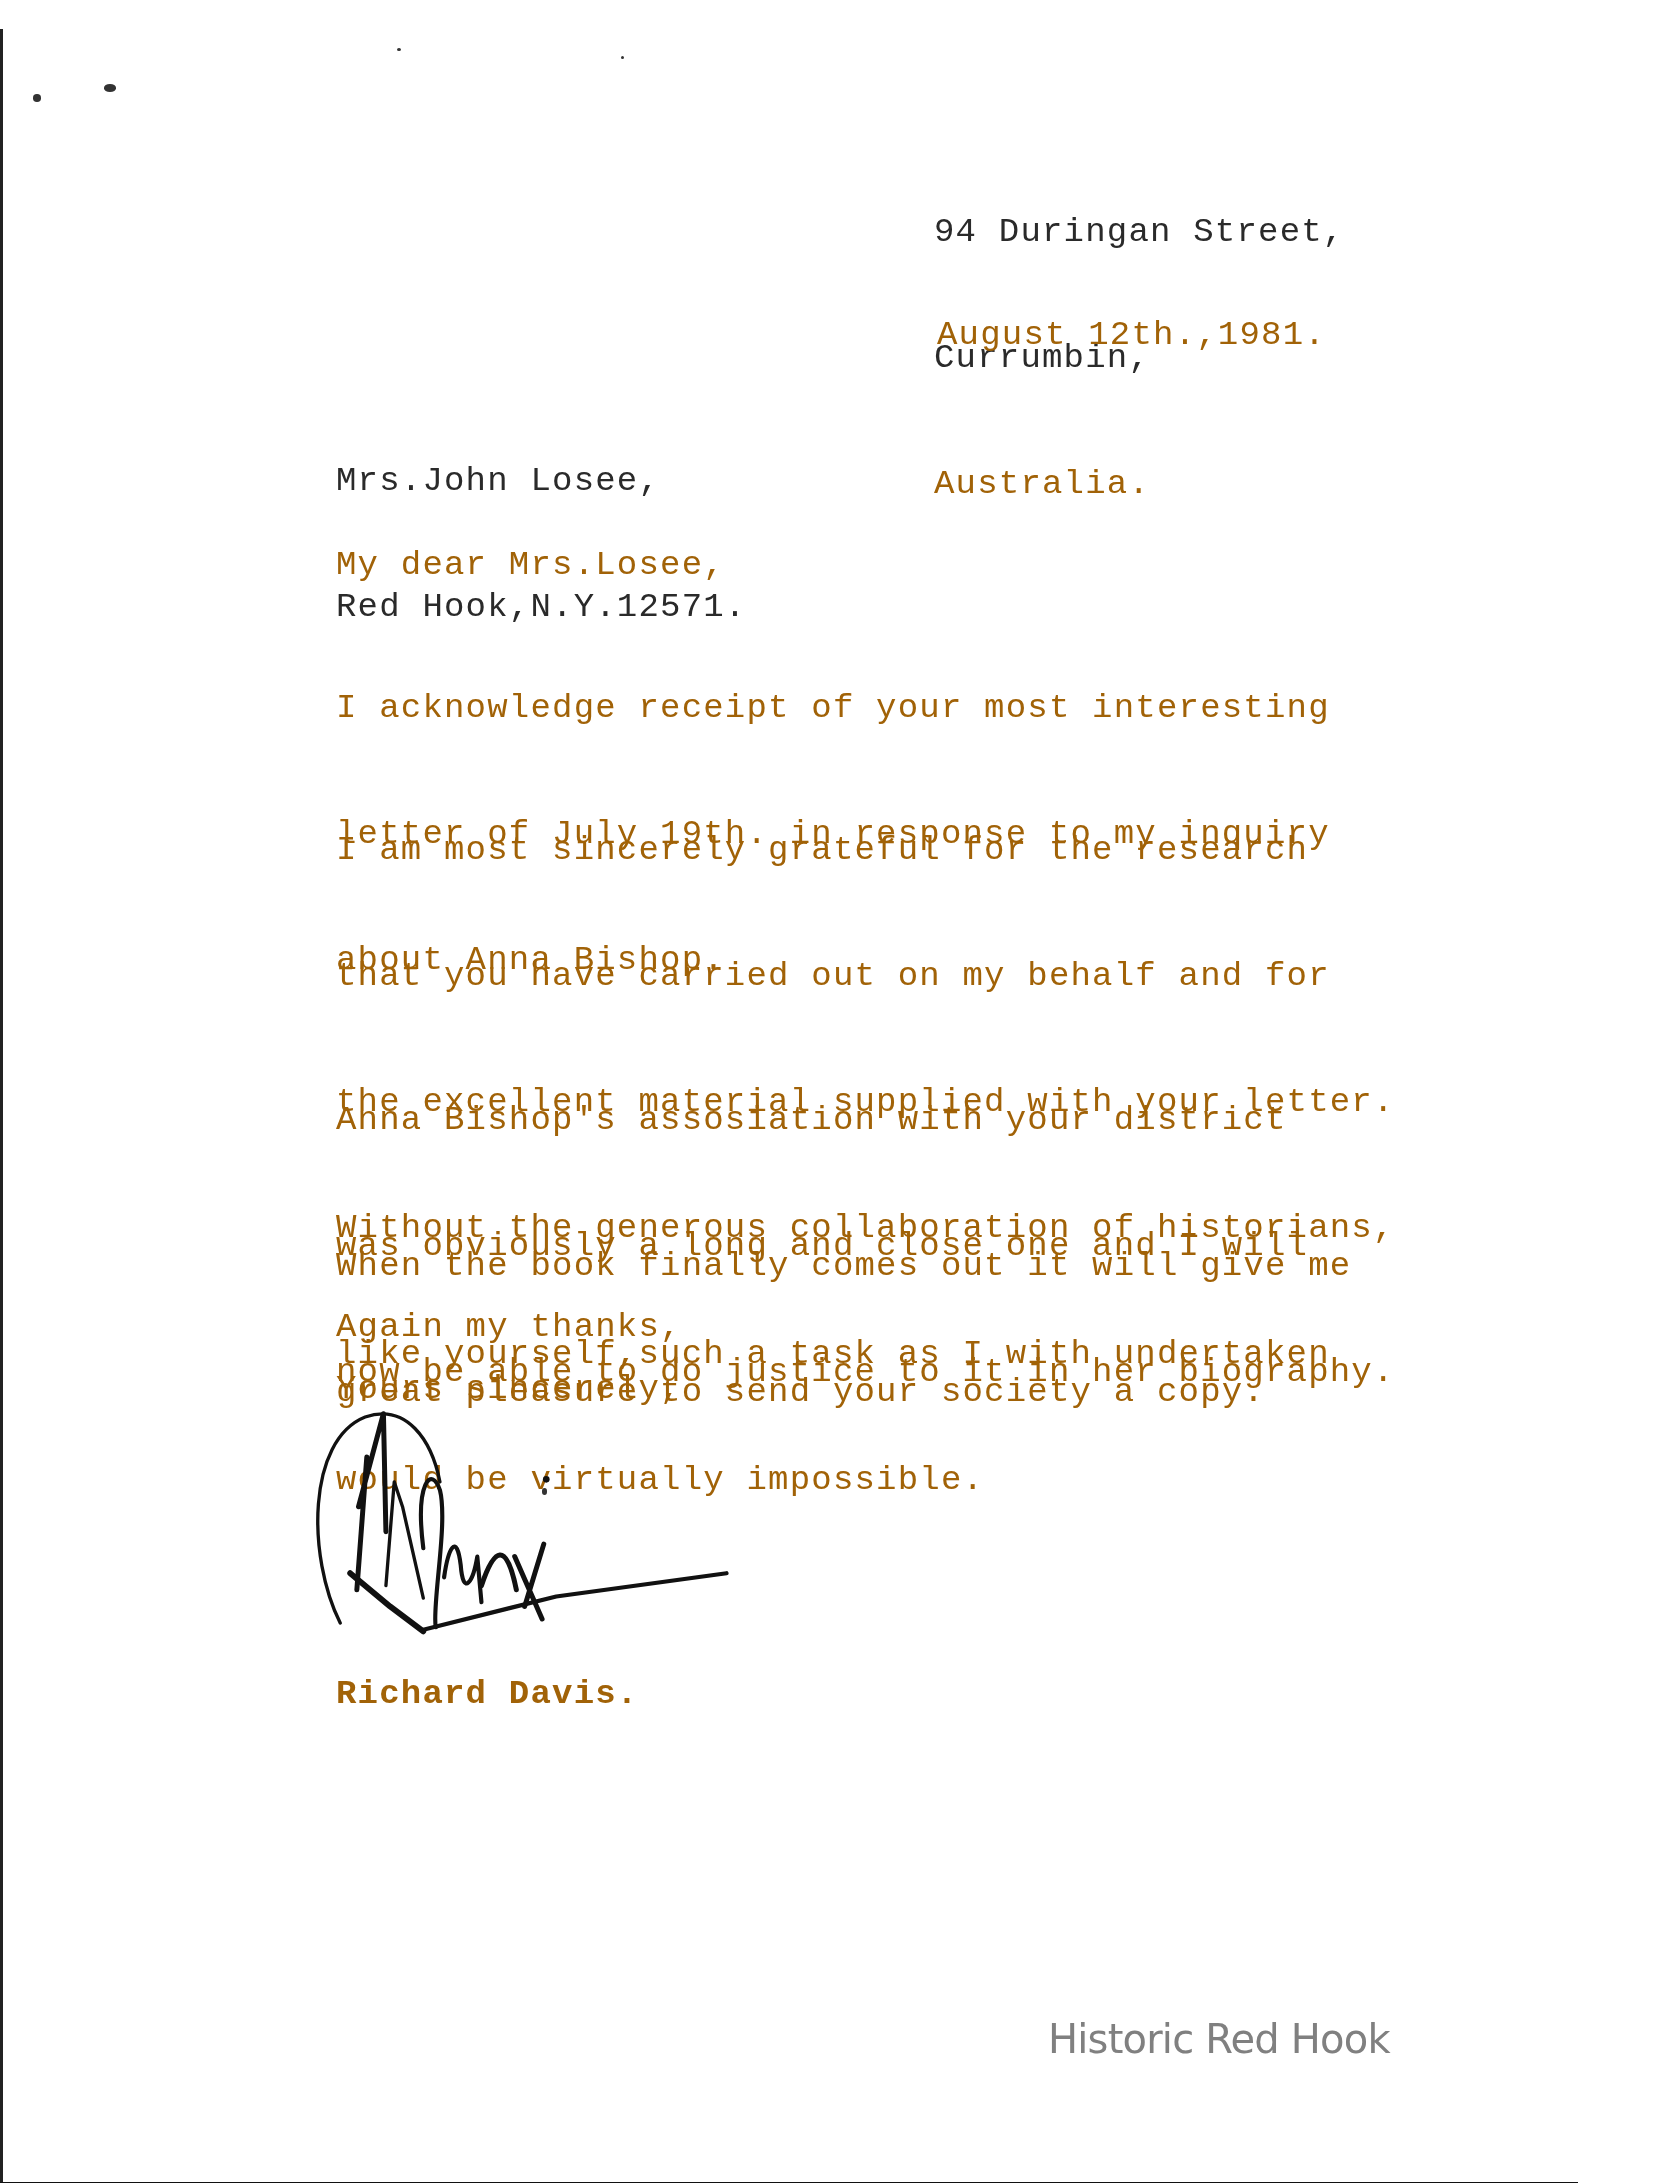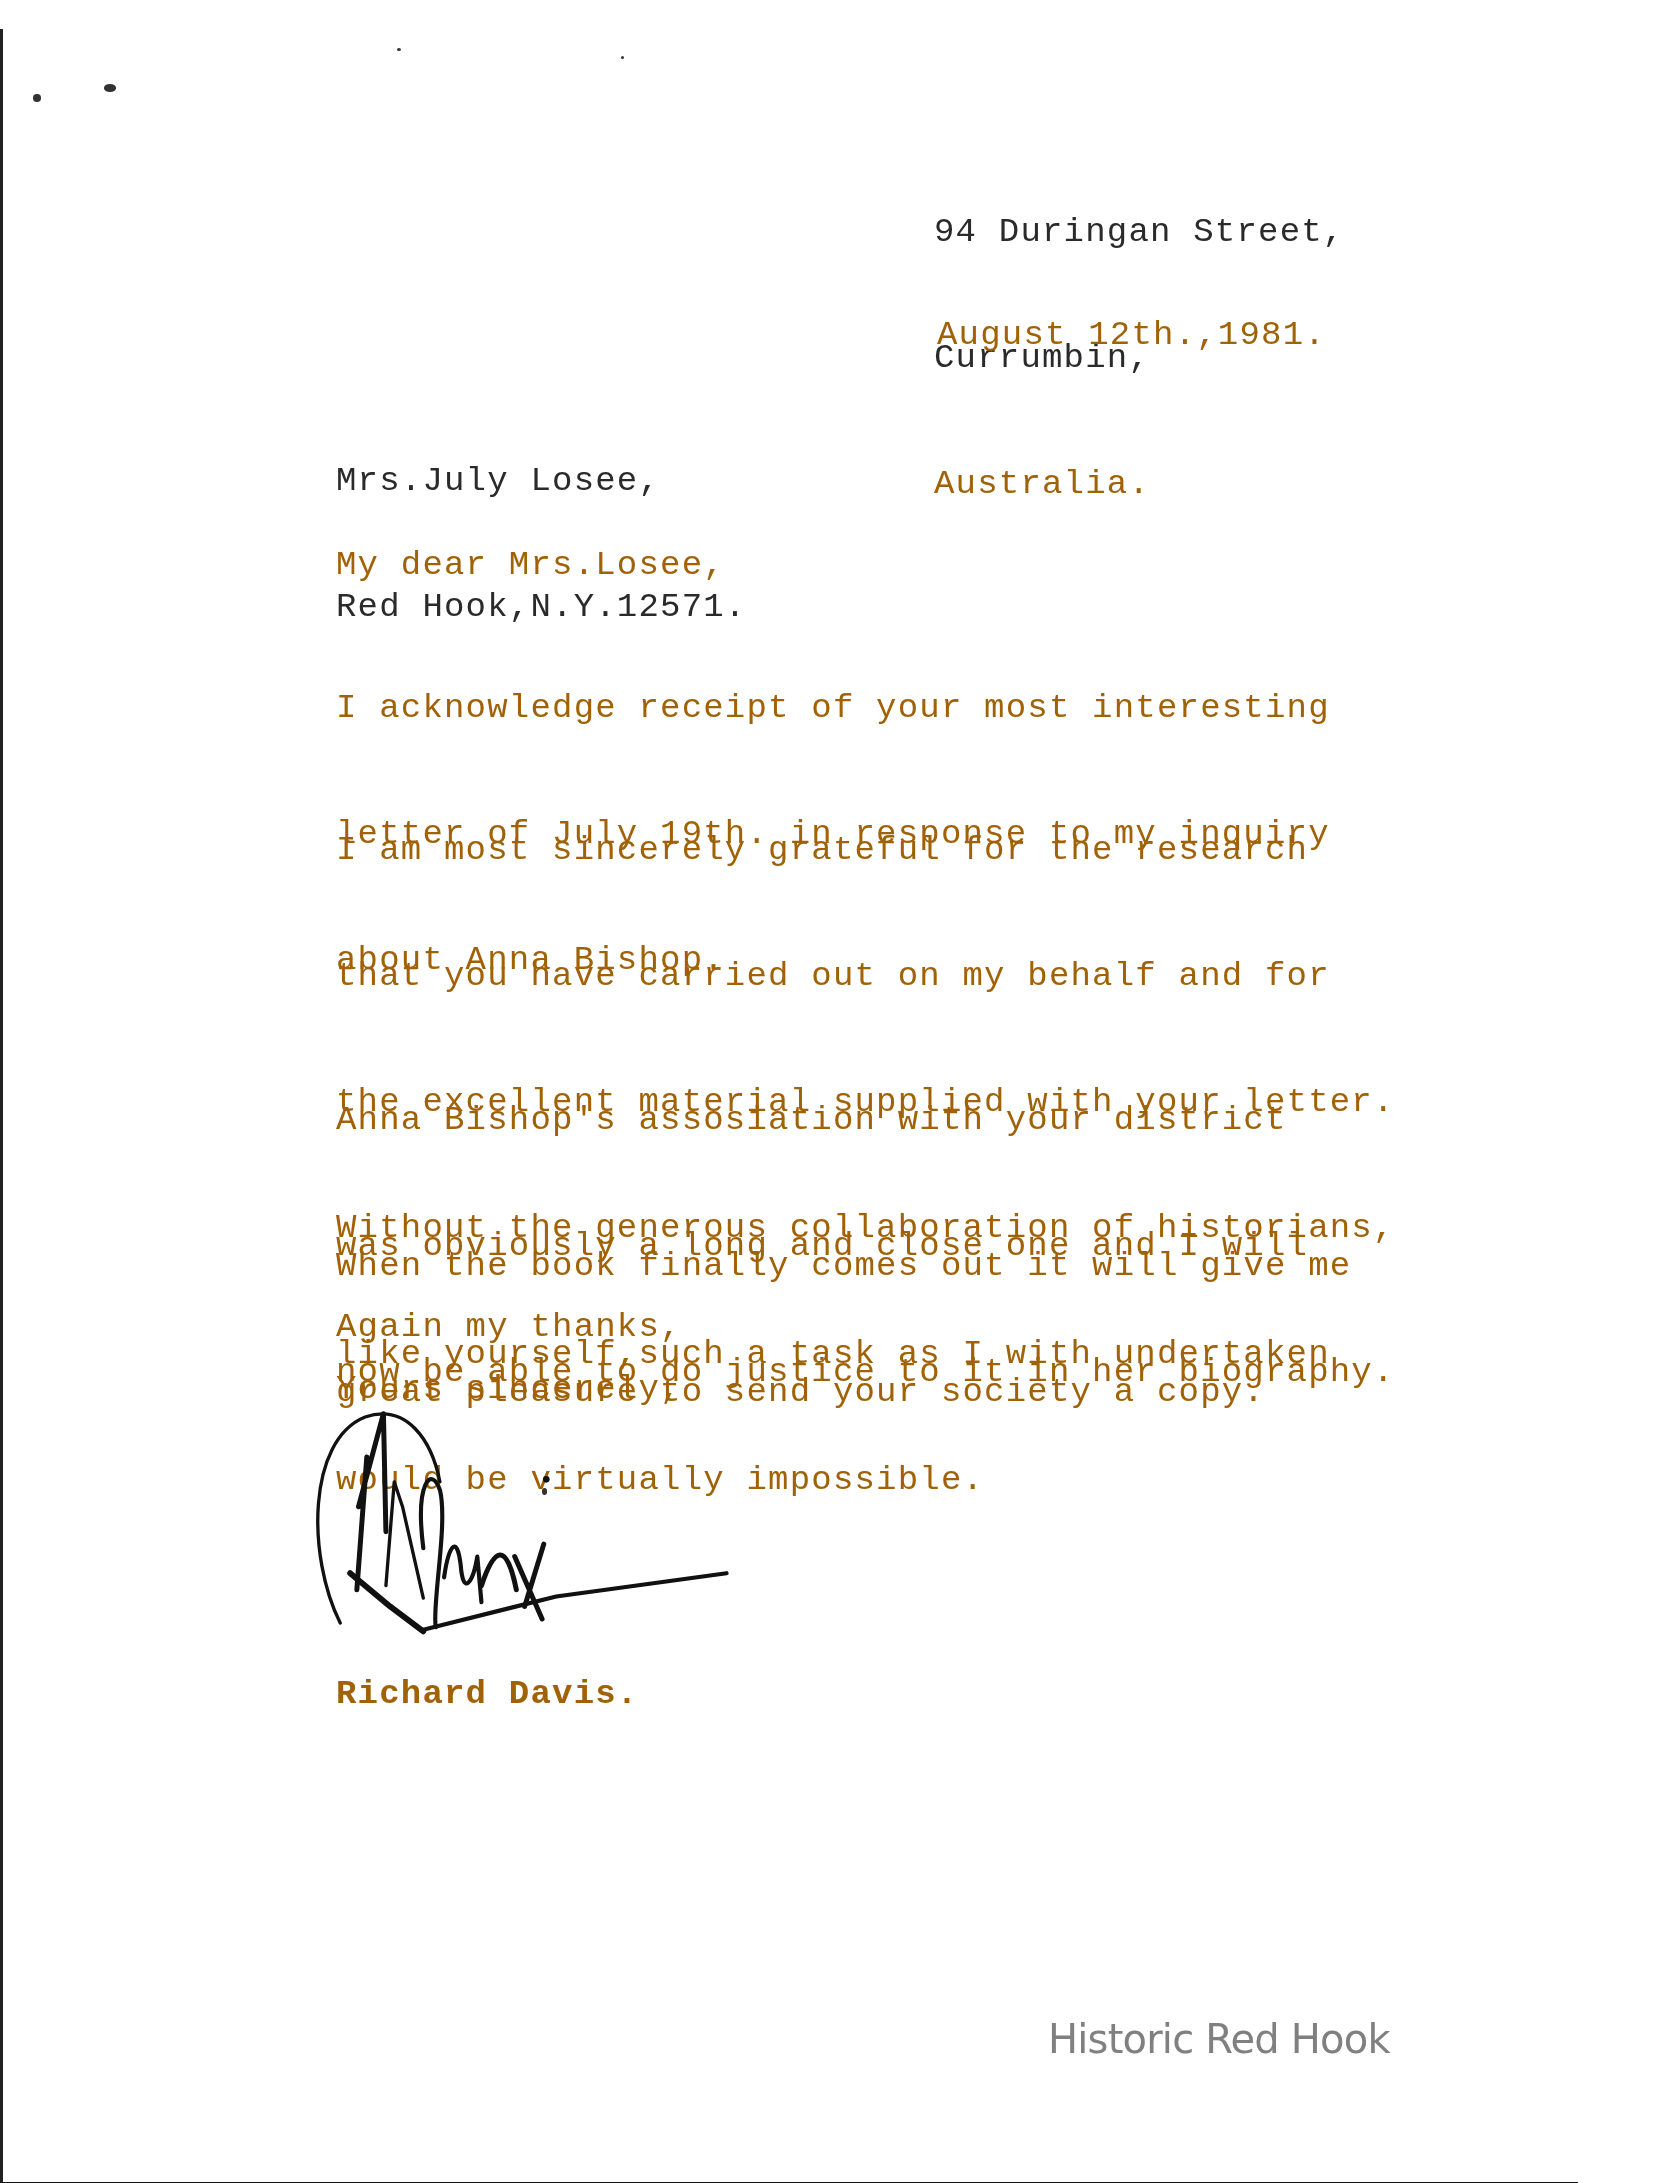--- a/index.html
+++ b/index.html
@@ -46,21 +46,21 @@
 
   <div class="tw" style="left:934px;top:119px;">
     <span class="line">94 Duringan Street,</span>
     <span class="line">Currumbin,</span>
     <span class="line faded">Australia.</span>
   </div>
 
   <div class="tw faded" style="left:937px;top:306px;">August 12th.,1981.</div>
 
   <div class="tw" style="left:336px;top:368px;">
-    <span class="line">Mrs.July Losee,</span>
+    <span class="line">Mrs.John Losee,</span>
     <span class="line">Red Hook,N.Y.12571.</span>
   </div>
 
   <div class="tw faded" style="left:336px;top:536px;">My dear Mrs.Losee,</div>
 
   <div class="tw faded" style="left:336px;top:595px;">
     <span class="line">I acknowledge receipt of your most interesting</span>
     <span class="line">letter of July 19th. in response to my inquiry</span>
     <span class="line">about Anna Bishop.</span>
   </div>

